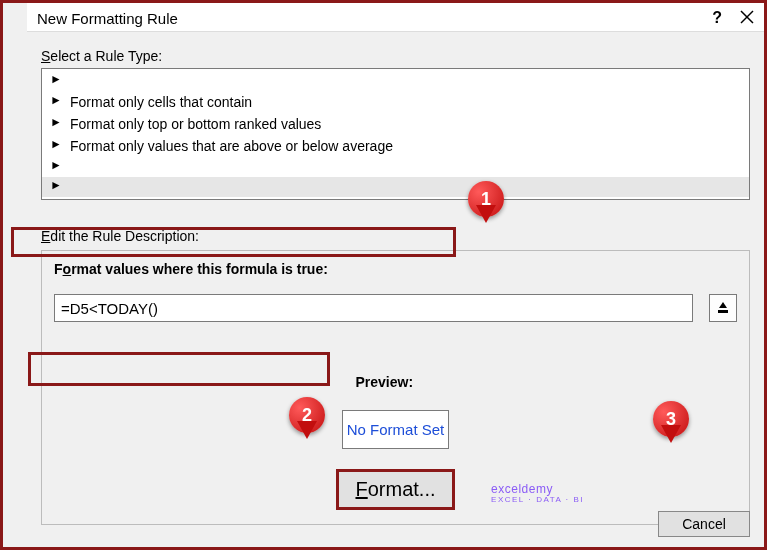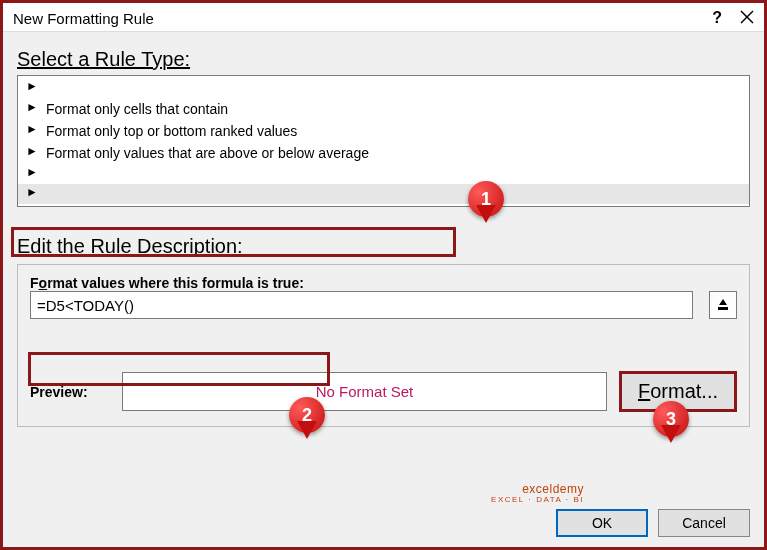--- a/index.html
+++ b/index.html
@@ -11,40 +11,40 @@
   height: 550px;
   position: relative;
   overflow: hidden;
 }
 .dialog {
   border: 3px solid #8a1818;
   width: 767px;
   height: 550px;
   background: #f0f0f0;
   position: relative;
+  padding-left: 24px;
 }
 .titlebar {
   display: flex;
   align-items: center;
   justify-content: space-between;
   padding: 6px 10px 4px 10px;
   background: #fff;
   border-bottom: 1px solid #ddd;
 }
 .titlebar .title { font-size: 15px; }
 .titlebar .controls { display: flex; align-items: center; gap: 18px; }
 .titlebar .help { font-size: 16px; font-weight: bold; cursor: pointer; }
 .titlebar .close { font-size: 16px; line-height: 1; cursor: pointer; }
 
 .body { padding: 10px 14px 12px 14px; background: #f0f0f0; }
 
 .section-label {
-  text-decoration: underline;
   margin: 6px 0 4px 0;
-  font-size: 20px;
+  font-size: 14px;
 }
 .accesskey { text-decoration: underline; }
 
 .listbox {
   border: 1px solid #7a7a7a;
   background: #fff;
   padding: 2px 0;
 }
 .listbox .item {
   display: flex;
@@ -75,21 +75,21 @@
 }
 .formula-group {
   border: 1px solid #bcbcbc;
   padding: 10px 12px 14px 12px;
   margin-top: 6px;
   background: #f0f0f0;
 }
 .formula-label {
   font-weight: bold;
   font-size: 14px;
-  margin-bottom: 0;
+  margin-bottom: 17px;
   display: block;
 }
 .formula-row {
   display: flex;
   align-items: stretch;
   gap: 16px;
 }
 .formula-input {
   flex: 1;
   border: 1px solid #7a7a7a;
@@ -112,32 +112,33 @@
 .input-highlight {
   position: absolute;
   border: 3px solid #8a1818;
   left: 25px; top: 349px; width: 302px; height: 34px;
   pointer-events: none;
 }
 
 .preview-row {
   display: flex;
   align-items: center;
-  gap: 12px;
+  gap: 20px;
   margin-top: 52px;
+  flex-direction: column;
 }
 .preview-label { font-weight: bold; width: 80px; font-size: 14px;}
 .preview-box {
   flex: 1;
   border: 1px solid #7a7a7a;
   background: #fff;
   text-align: center;
   padding: 10px 4px;
   font-size: 15px;
-  color: #be185d;
+  color: #1d4ed8;
 }
 .format-btn {
   border: 3px solid #8a1818;
   background: #e1e1e1;
   padding: 6px 16px;
   font-size: 20px;
   cursor: pointer;
   min-width: 94px;
 }
 
@@ -157,22 +158,22 @@
   text-align: center;
 }
 .btn.primary {
   border: 2px solid #0067c0;
 }
 
 .watermark {
   position: absolute;
   bottom: 42px; right: 180px;
   font-size: 12px;
-  color: #c2410c;
-  text-align: right;
+  color: #8b5cf6;
+  text-align: left;
   line-height: 1.1;
   letter-spacing: 0.5px;
 }
 .watermark .sub { font-size: 8px; letter-spacing: 1.5px; }
 
 .callout {
   position: absolute;
   width: 36px; height: 36px;
   border-radius: 50%;
   background: radial-gradient(circle at 30% 30%, #ff5a5a, #c20e0e);
@@ -261,21 +262,20 @@
         <div class="preview-row">
           <span class="preview-label">Preview:</span>
           <div class="preview-box">No Format Set</div>
           <button class="format-btn"><span class="accesskey">F</span>ormat...</button>
         </div>
       </div>
     </div>
   </div>
 
   <div class="footer">
-    <button class="btn primary">OK</button>
     <button class="btn">Cancel</button>
   </div>
 
   <div class="highlight-red highlight-box1"></div>
   <div class="input-highlight"></div>
 
   <div class="callout c1">1</div>
   <div class="callout c2">2</div>
   <div class="callout c3">3</div>
 

